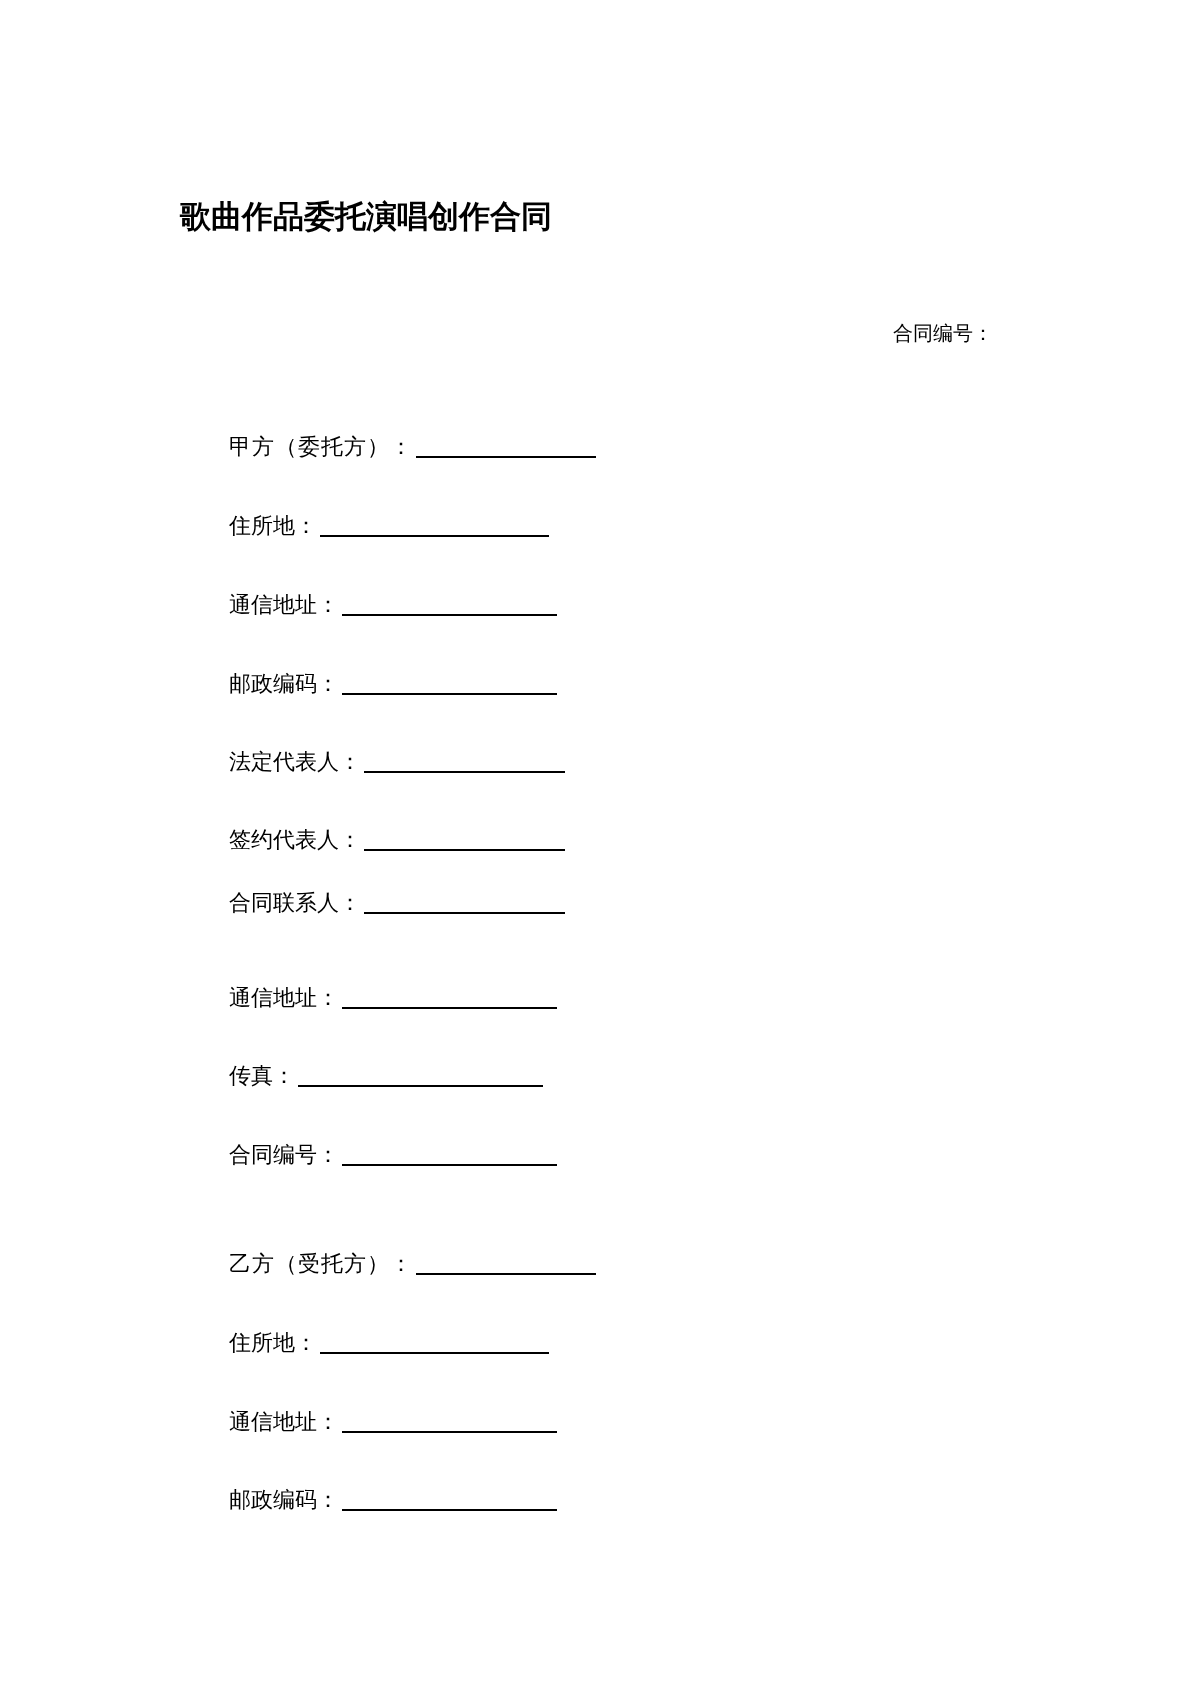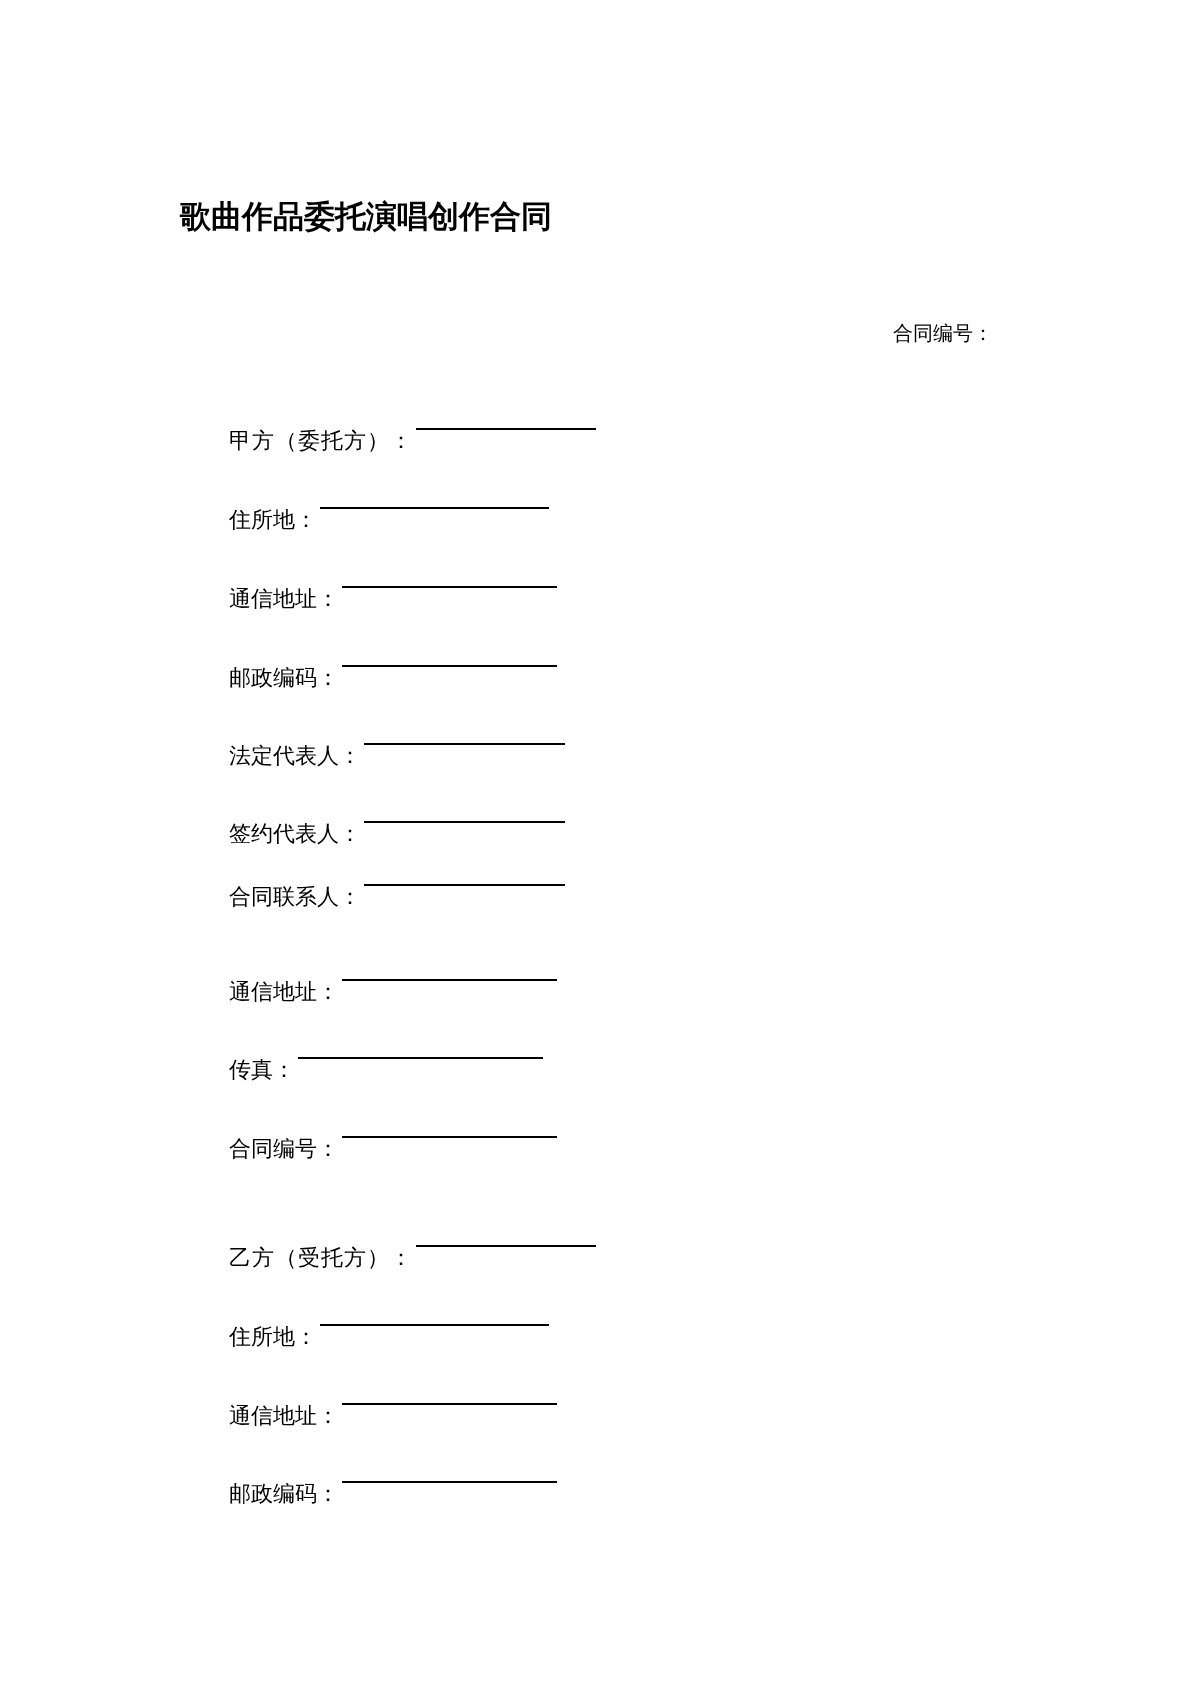--- a/index.html
+++ b/index.html
@@ -1,21 +1,21 @@
 <!DOCTYPE html>
 <html><head>
 <meta charset="utf-8">
 <style>
   html, body { margin: 0; padding: 0; background: #ffffff; }
   body { width: 1190px; height: 1683px; position: relative; overflow: hidden;
          font-family: "DejaVu Sans", "Liberation Sans", sans-serif; color: #000; }
   .title { position: absolute; left: 180px; top: 196px; font-size: 31px; font-weight: bold;
            letter-spacing: 0px; white-space: nowrap; font-family: Liberation Serif, serif; }
   .contract-no { position: absolute; left: 893px; top: 320px; font-size: 20px; white-space: nowrap; }
-  .field { position: absolute; left: 229px; height: 32px; display: flex; align-items: flex-start;
+  .field { position: absolute; left: 229px; height: 32px; display: flex; align-items: flex-end;
            font-size: 22px; white-space: nowrap; }
   .field .label { line-height: 26px; }
   .field .blank { display: inline-block; border-bottom: 2px solid #000; height: 0; margin-left: 3px;
                   margin-bottom: 2px; }
 </style>
 </head>
 <body>
 
 <div class="title">歌曲作品委托演唱创作合同</div>
 <div class="contract-no">合同编号：</div>

